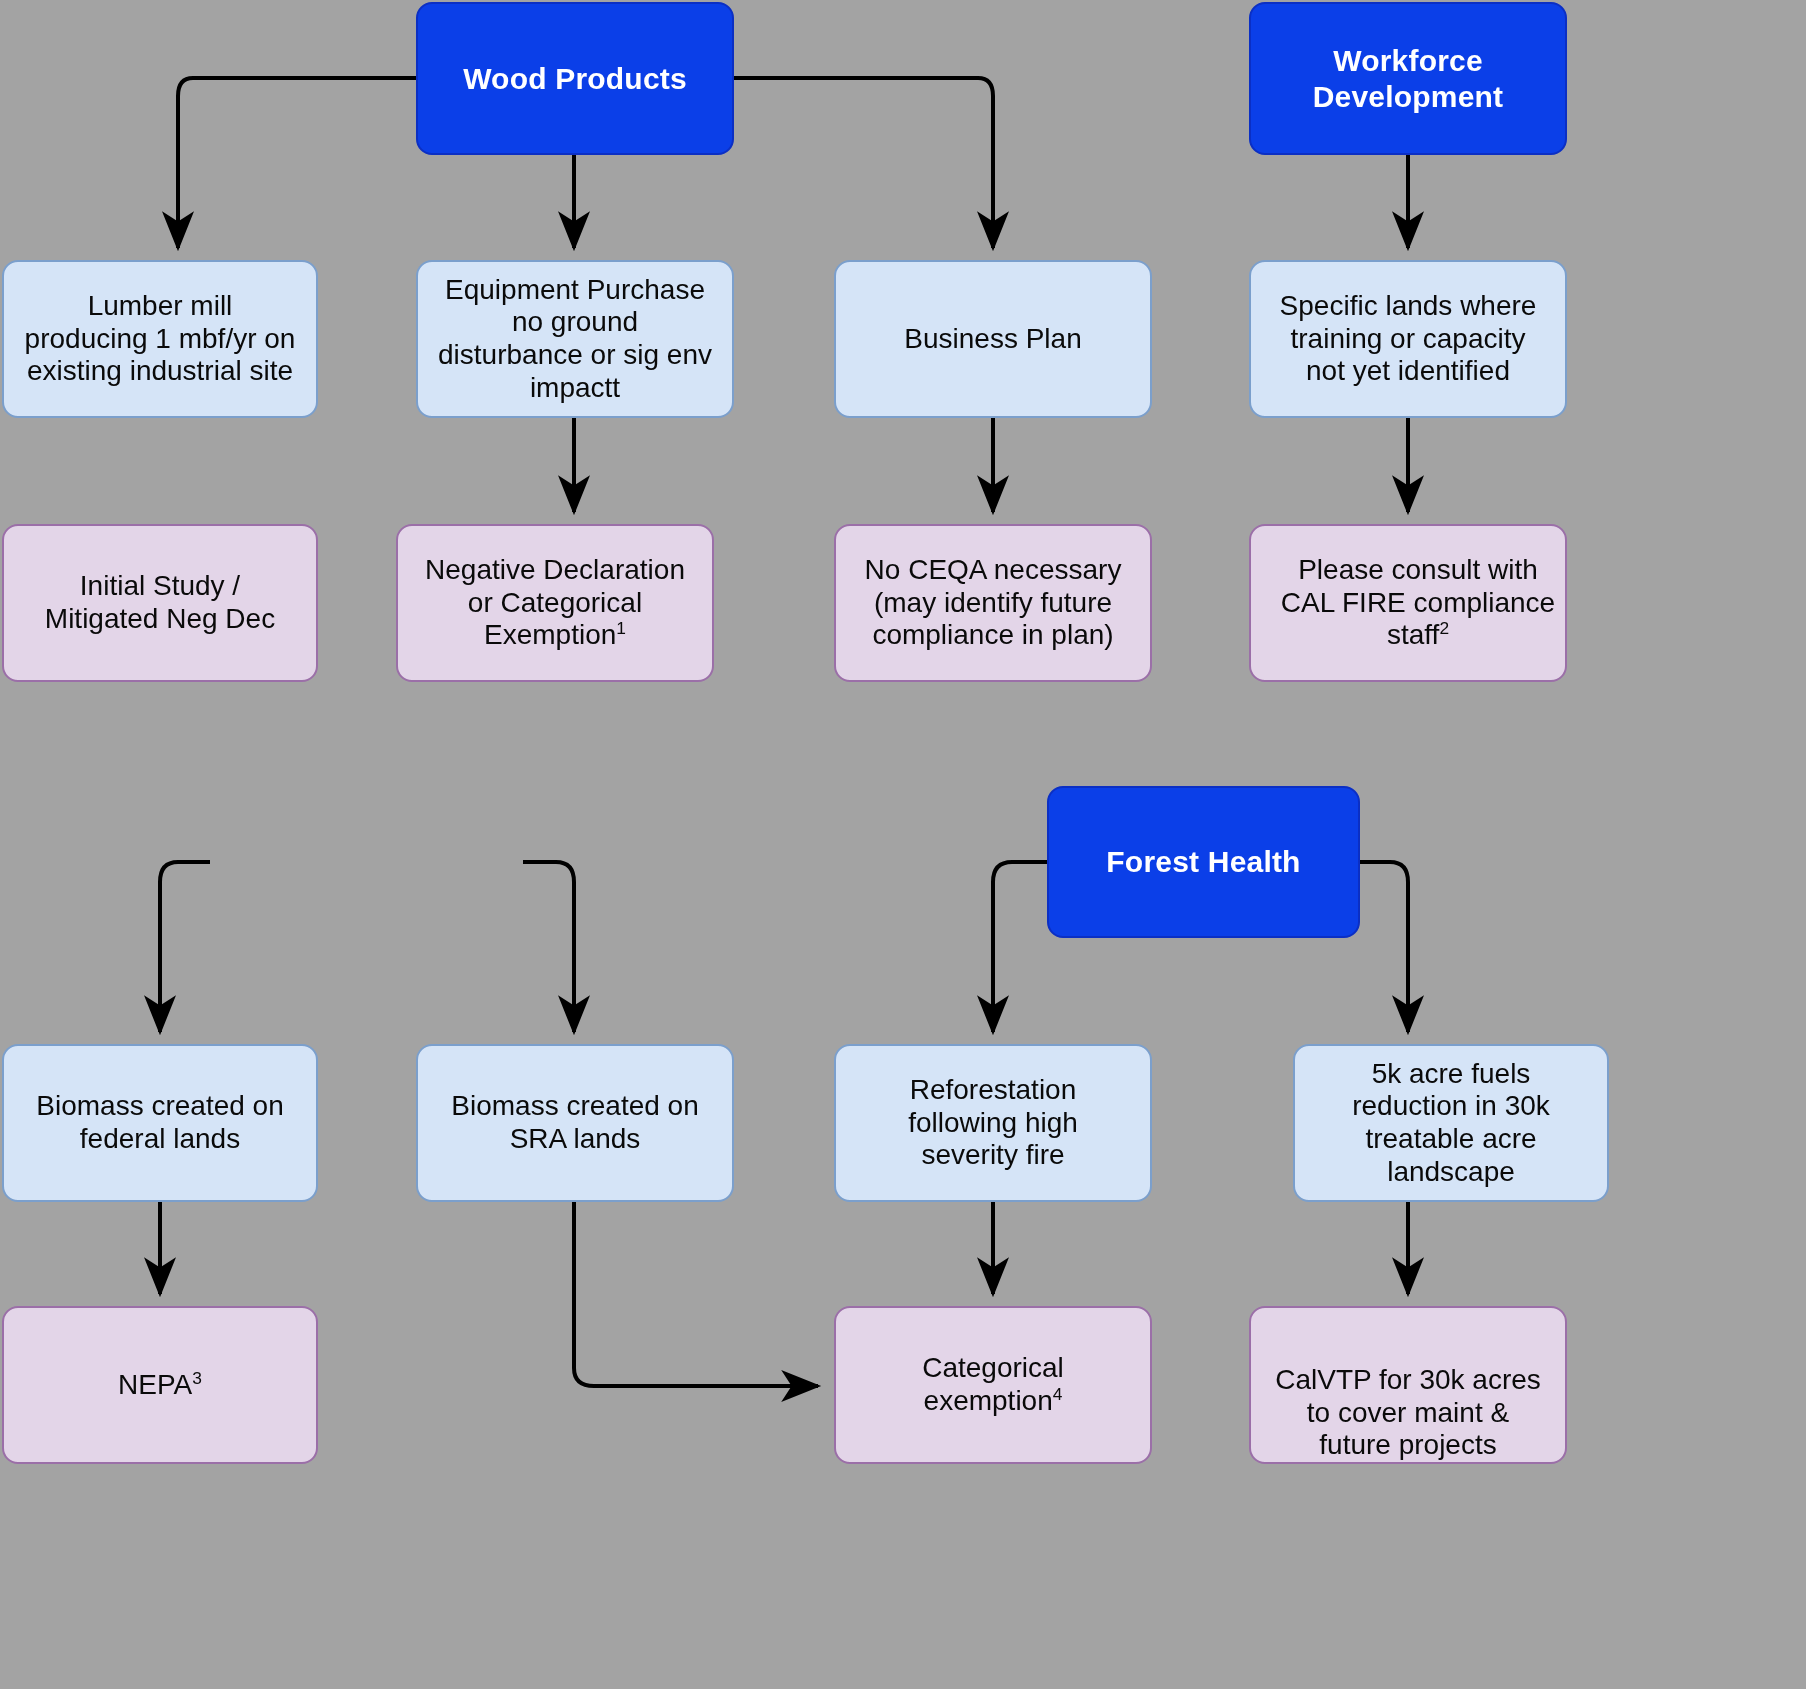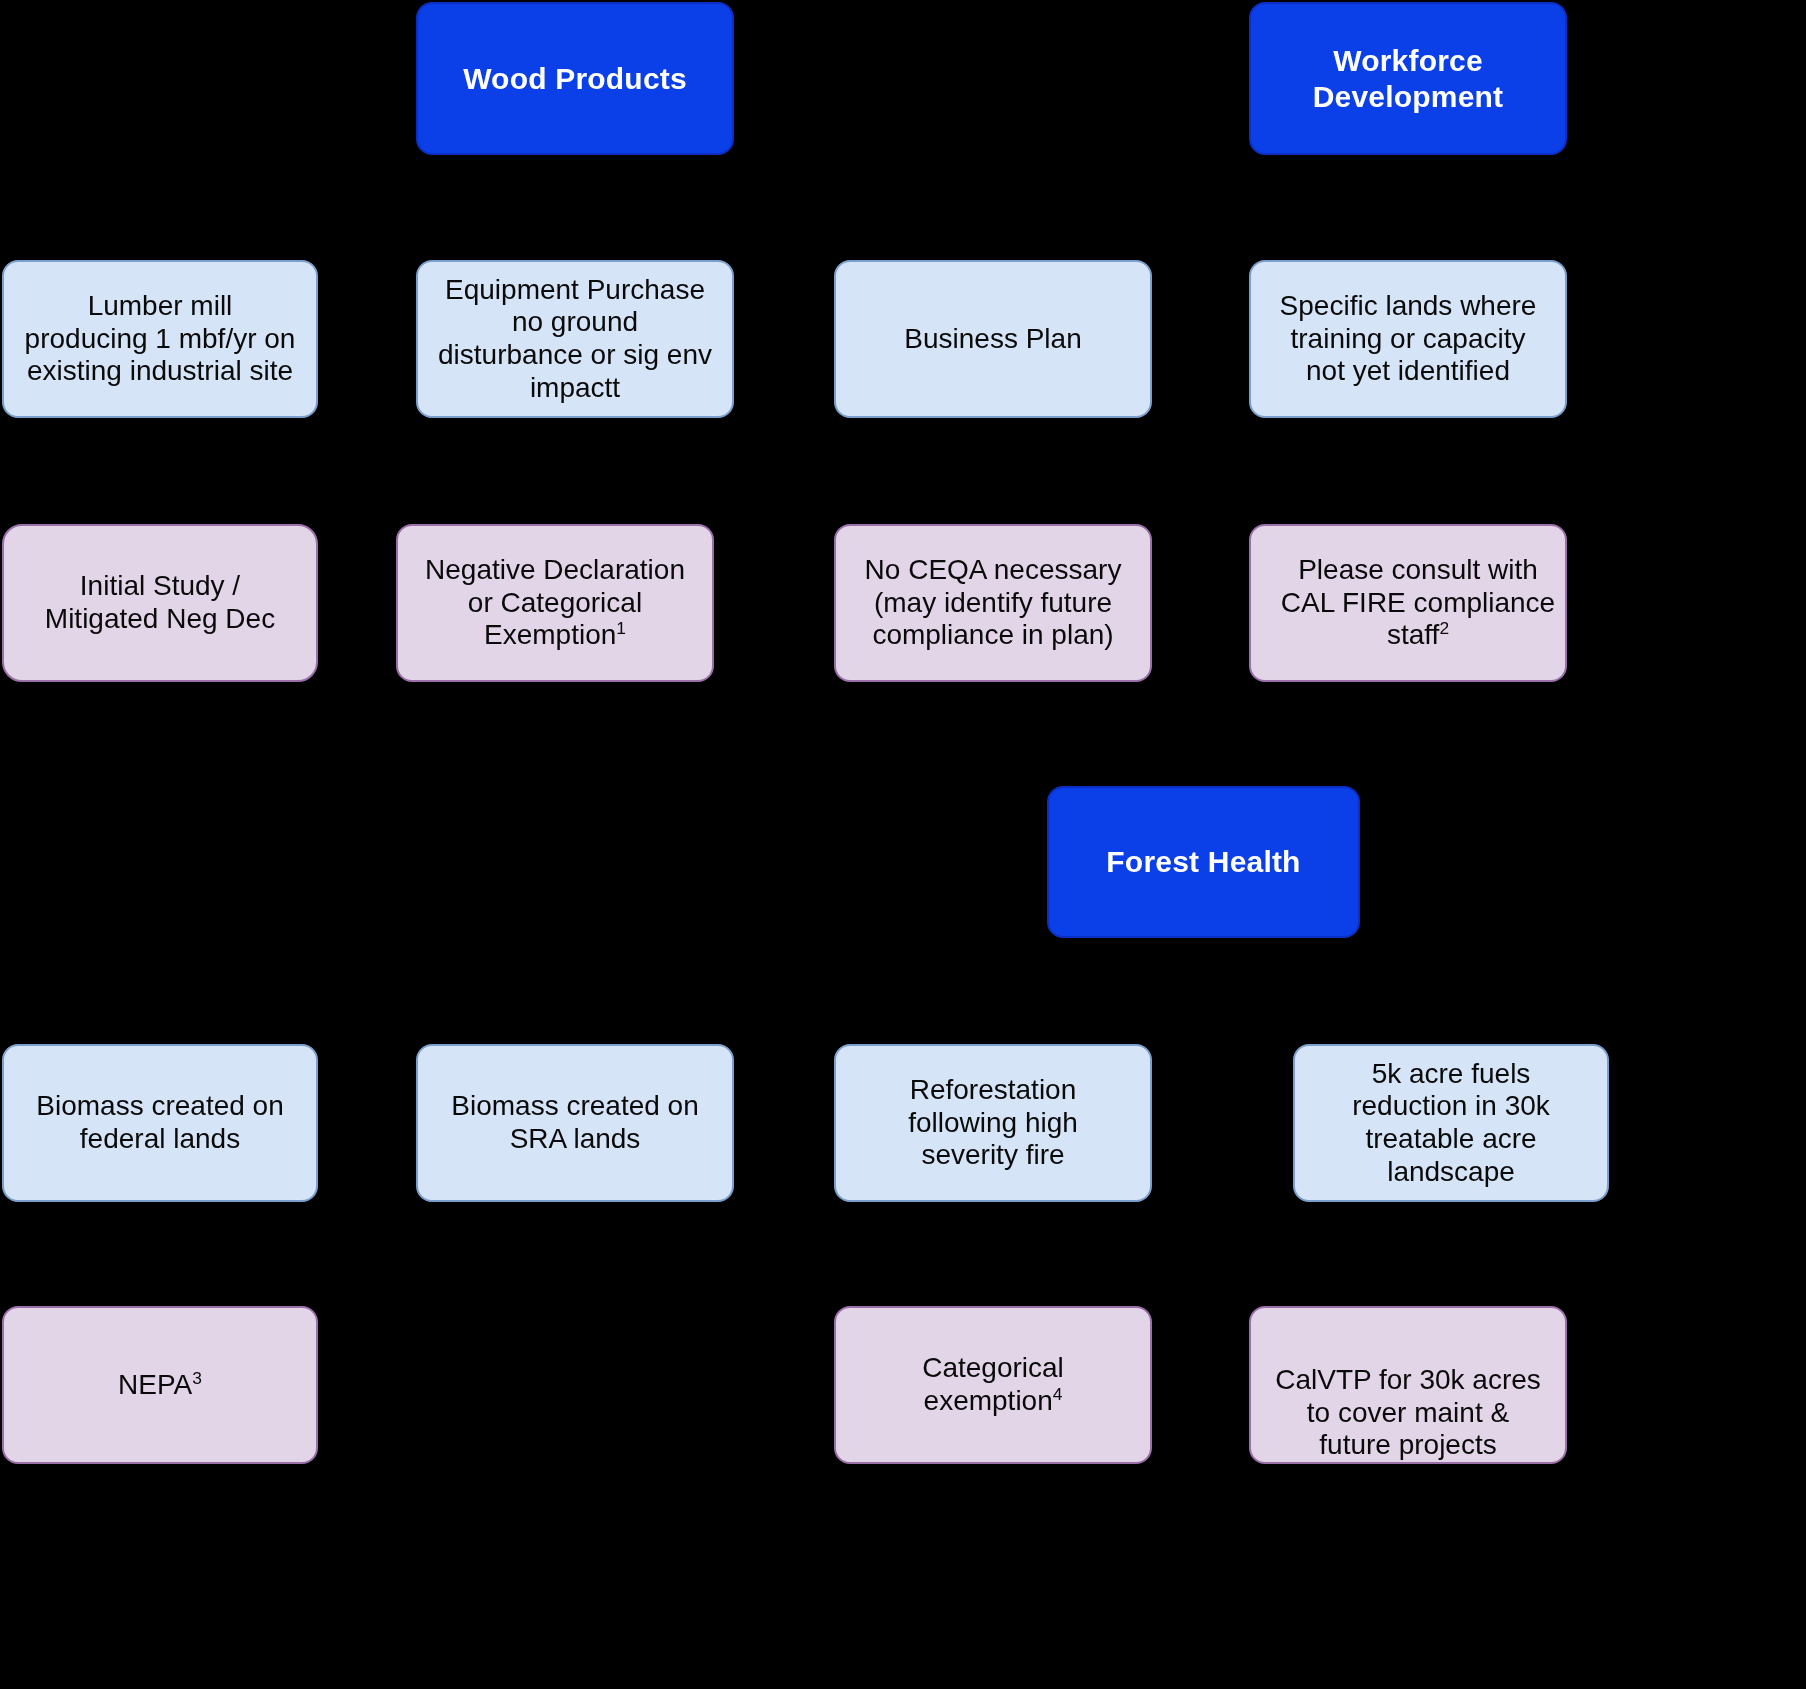--- a/index.html
+++ b/index.html
@@ -7,21 +7,21 @@
     padding: 0;
     background: #ffffff;
   }
   body {
     font-family: "Liberation Sans", sans-serif;
   }
   #canvas {
     position: relative;
     width: 1806px;
     height: 1689px;
-    background: #000000;
+    background: #a3a3a3;
     overflow: hidden;
   }
   svg.edges {
     position: absolute;
     left: 0;
     top: 0;
     width: 1806px;
     height: 1689px;
     pointer-events: none;
   }
@@ -141,21 +141,21 @@
   <div class="node node-blue" style="left:834px; top:260px; width:318px; height:158px;">
     <span class="label">Business Plan</span>
   </div>
 
   <div class="node node-blue" style="left:1249px; top:260px; width:318px; height:158px;">
     <span class="label">Specific lands where
 training or capacity
 not yet identified</span>
   </div>
 
-  <div class="node node-purple" style="left:2px; top:524px; width:316px; height:158px;border-radius:20px;">
+  <div class="node node-purple" style="left:2px; top:524px; width:316px; height:158px;">
     <span class="label">Initial Study /
 Mitigated Neg Dec</span>
   </div>
 
   <div class="node node-purple" style="left:396px; top:524px; width:318px; height:158px;">
     <span class="label"><span>Negative Declaration
 or Categorical
 Exemption</span><sup>1</sup></span>
   </div>
 

